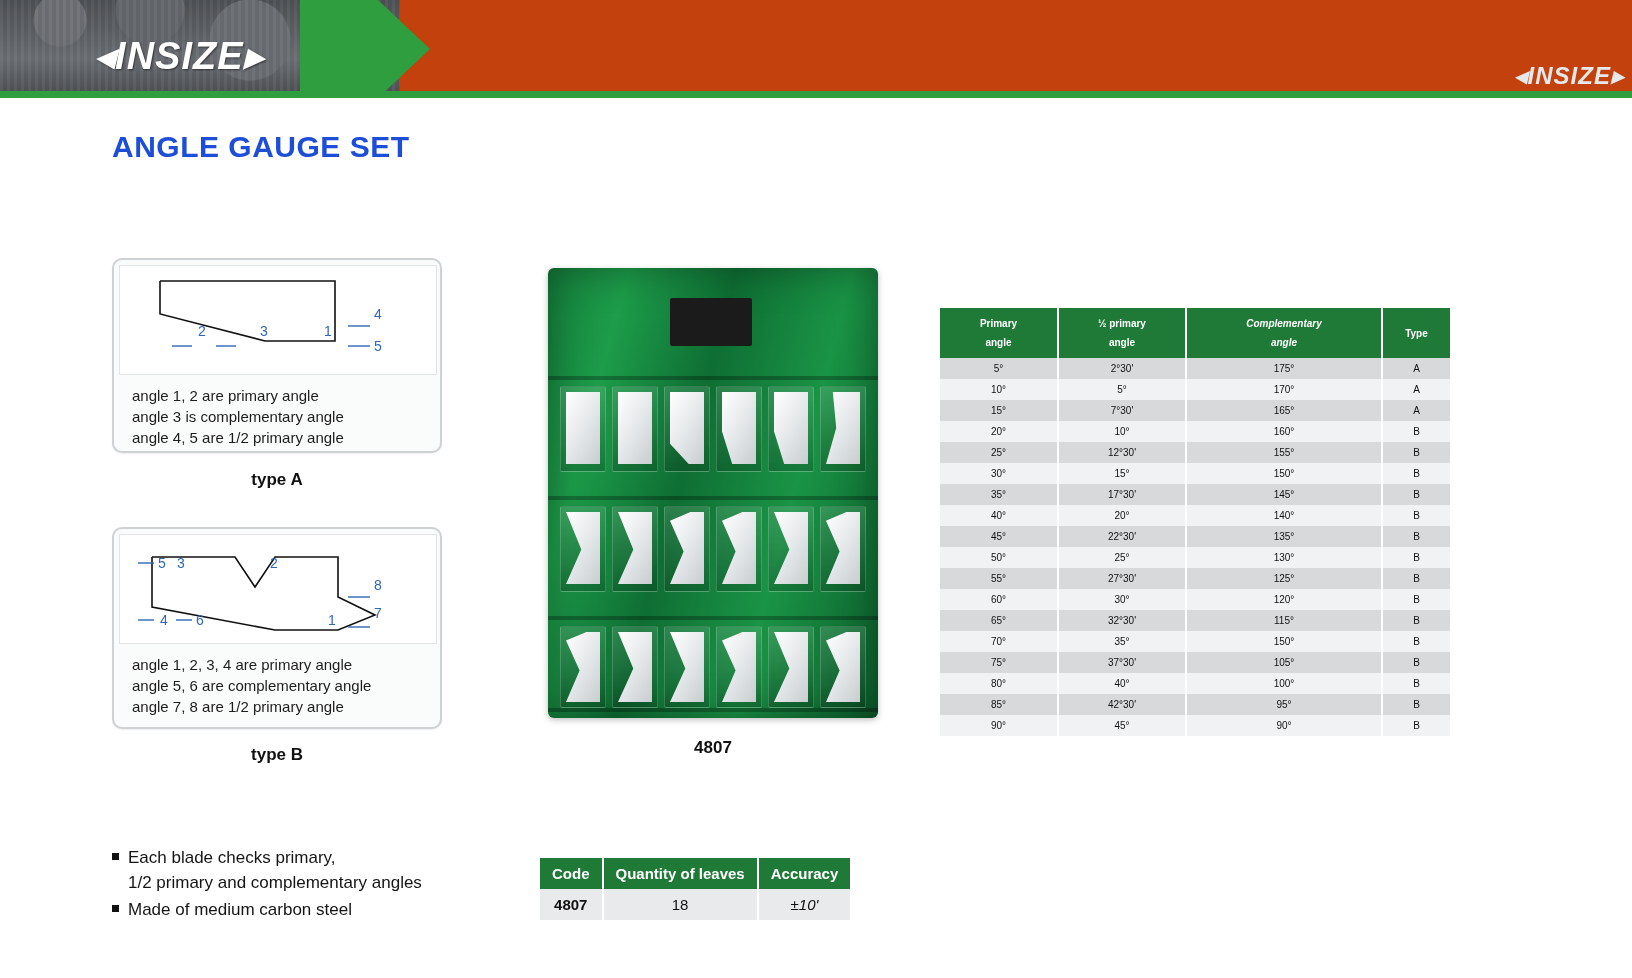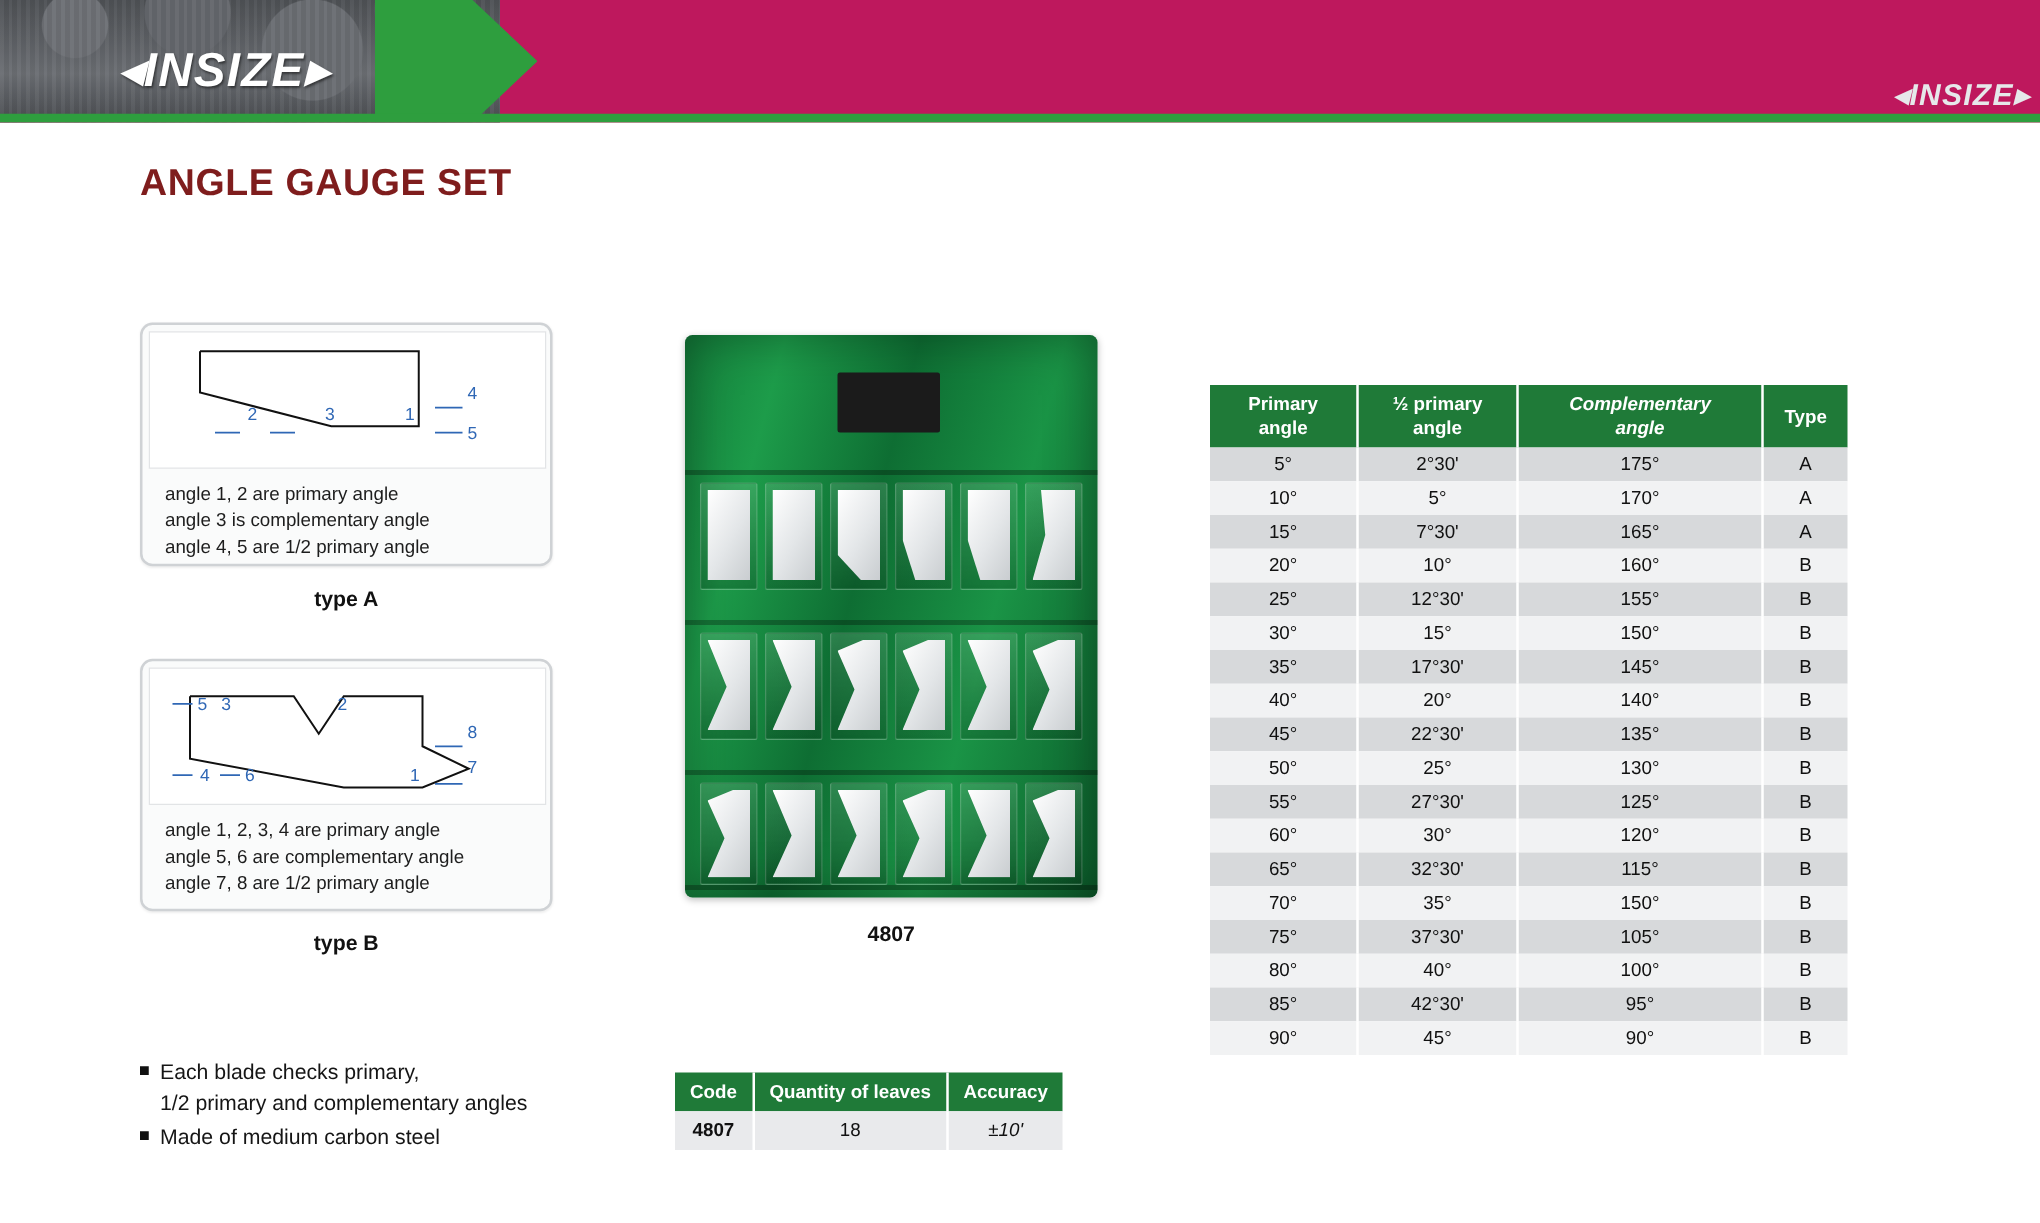--- a/index.html
+++ b/index.html
@@ -9,21 +9,21 @@
     background: #ffffff;
     font-family: "Liberation Sans", sans-serif;
     overflow: hidden;
   }
 
   
   .header {
     position: relative;
     width: 1632px;
     height: 98px;
-    background: #be185d;
+    background: #c2410c;
     overflow: hidden;
   }
   .header-dark {
     position: absolute;
     left: 0; top: 0;
     width: 400px; height: 98px;
     background: #55585c;
     background-image:
       radial-gradient(circle at 60px 20px, #6d7075 0 26px, transparent 27px),
       radial-gradient(circle at 150px 10px, #64676c 0 34px, transparent 35px),
@@ -72,21 +72,21 @@
     font-style: italic;
     letter-spacing: 1px;
   }
 
   
   .page-title {
     position: absolute;
     left: 112px; top: 130px;
     font-size: 30px;
     font-weight: bold;
-    color: #7f1d1d;
+    color: #1d4ed8;
     letter-spacing: .5px;
   }
 
   
   .type-panel {
     position: absolute;
     border: 2px solid #cfd2d5;
     border-radius: 10px;
     background: #fafbfb;
     box-shadow: 0 1px 2px rgba(0,0,0,.07);
@@ -233,23 +233,23 @@
     text-align: center;
     border-right: 2px solid #ffffff;
     color: #111;
   }
   .small-table td:last-child { border-right: none; font-style: italic; }
   .small-table td.code-cell { font-weight: bold; }
 
   
   .main-table {
     position: absolute;
-    left: 968px; top: 308px;
+    left: 940px; top: 308px;
     border-collapse: collapse;
-    font-size: 15px;
+    font-size: 10px;
   }
   .main-table th {
     background: #1f7a38;
     color: #fff;
     font-weight: bold;
     padding: 6px 10px;
     border-right: 2px solid #ffffff;
     text-align: center;
     line-height: 19px;
   }

